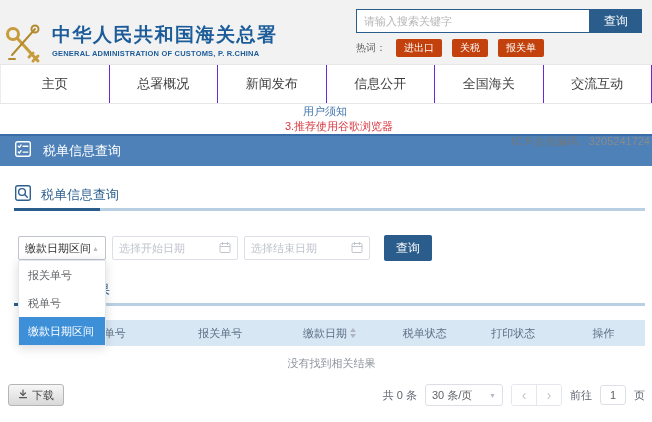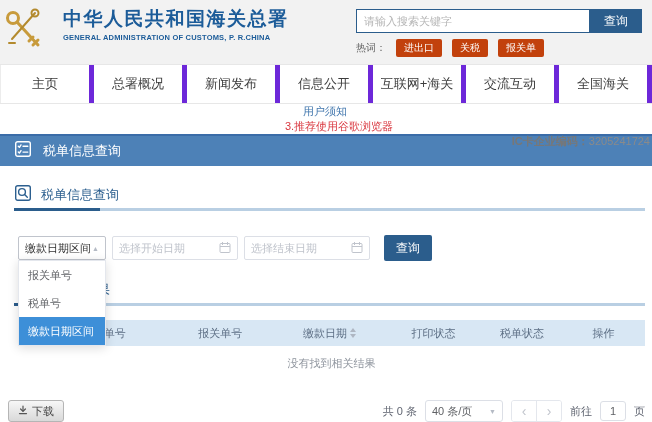--- a/index.html
+++ b/index.html
@@ -4,43 +4,43 @@
 <style>
   html,body{margin:0;padding:0;}
   body{
     width:652px;height:422px;overflow:hidden;background:#fff;
     font-family:"Liberation Sans","DejaVu Sans",sans-serif;
     position:relative;
   }
   
   .top{height:64px;background:#f2f2f2;display:flex;justify-content:space-between;
        padding:0 10px 0 4px;box-sizing:border-box;}
-  .brand{display:flex;align-items:flex-start;gap:17px;padding-top:7px;}
+  .brand{display:flex;align-items:flex-start;gap:6px;padding-top:23px;}
   .brand-text{display:flex;flex-direction:column;}
   .brand-zh{font-size:19px;font-weight:bold;color:#1c5c99;letter-spacing:1.5px;line-height:24px;}
   .brand-en{font-size:7.5px;font-weight:bold;color:#1c5c99;margin-top:2px;letter-spacing:.2px;}
   .search-area{padding-top:9px;}
   .search-row{display:flex;}
   .search-input{width:218px;height:22px;border:1px solid #2b5d8c;font-size:11px;
         padding:0 7px;outline:none;color:#333;box-sizing:content-box;}
   .search-input::placeholder{color:#b5b5b5;}
   .search-btn{width:52px;height:24px;background:#2b5d8c;color:#fff;font-size:12px;border:none;cursor:pointer;}
   .hot-row{display:flex;align-items:center;gap:10px;margin-top:6px;font-size:10px;color:#666;}
   .hot-tag{background:#c2410c;color:#fff;padding:2px 8px;border-radius:2px;font-size:10px;cursor:pointer;}
   
   .nav{display:flex;height:38px;border-top:1px solid #e7e7e7;border-bottom:1px solid #e7e7e7;background:#fff;}
   .nav-item{flex:1;display:flex;align-items:center;justify-content:center;font-size:13px;
-       color:#3c3c3c;border-right:5px solid #6d28d9;cursor:pointer;}
+       color:#3c3c3c;border-right:1px solid #6d28d9;cursor:pointer;}
   .nav-item:first-child{border-left:1px solid #ececec;}
   
   .notice{height:30px;display:flex;align-items:center;font-size:11px;padding-right:2px;flex-direction:column;}
   .notice-user{color:#4076ad;cursor:pointer;}
   .notice-tip{color:#d9363e;margin-left:28px;}
   .notice-right{margin-left:auto;color:#8a8a8a;white-space:nowrap;}
-  .notice-right .lbl{color:#777;font-weight:bold;}
+  .notice-right .lbl{color:#777;font-weight:normal;}
   
   .panel-bar{height:30px;background:#4d81b7;border-top:2px solid #3a6ca8;display:flex;
        align-items:center;padding-left:14px;gap:11px;}
   .panel-title{color:#fff;font-size:13px;}
   
   .section-head{display:flex;align-items:center;gap:9px;margin:16px 0 0 14px;height:26px;}
   .section-title{color:#2c5f8f;font-size:13px;}
   .underline{height:3px;margin:0 7px 0 14px;background:#b9cfe3;position:relative;}
   .underline::before{content:"";position:absolute;left:0;top:0;width:86px;height:3px;background:#2b5d8c;}
   .results-head{margin-left:31px;}
@@ -67,21 +67,21 @@
   .checkbox{width:12px;height:12px;background:#fff;border:1px solid #bcc3cf;border-radius:2px;cursor:pointer;}
   .c1{flex:1.65;}.c2{flex:1.55;}.c3{flex:1.6;display:flex;align-items:center;justify-content:center;gap:3px;}
   .c4{flex:1.15;}.c5{flex:1.4;}.c6{flex:1.2;}
   .sort-icon{display:inline-flex;flex-direction:column;gap:2px;cursor:pointer;}
   .tri-up{width:0;height:0;border-left:3px solid transparent;border-right:3px solid transparent;
        border-bottom:4px solid #aeb6c2;}
   .tri-down{width:0;height:0;border-left:3px solid transparent;border-right:3px solid transparent;
        border-top:4px solid #aeb6c2;}
   .empty{height:34px;display:flex;align-items:center;justify-content:center;font-size:11px;color:#8f959e;}
   
-  .footer{display:flex;align-items:center;margin-top:20px;padding:0 7px 0 8px;}
+  .footer{display:flex;align-items:center;margin-top:4px;padding:0 7px 0 8px;}
   .gray-btn{height:20px;display:flex;align-items:center;gap:4px;padding:0 9px;
        background:linear-gradient(#f7f7f7,#d9d9d9);border:1px solid #b5b5b5;border-radius:3px;
        font-size:11px;color:#4a4a4a;margin-right:10px;cursor:pointer;}
   .pager{margin-left:auto;display:flex;align-items:center;gap:8px;font-size:11px;color:#5f6470;}
   .size-sel{width:64px;height:20px;border:1px solid #dcdfe6;border-radius:3px;display:flex;
        align-items:center;justify-content:space-between;padding:0 6px;color:#606266;background:#fff;cursor:pointer;}
   .pg-group{display:flex;border:1px solid #e4e7ed;border-radius:3px;overflow:hidden;}
   .pg-btn{width:24px;height:20px;display:flex;align-items:center;justify-content:center;
        color:#c0c4cc;font-size:14px;background:#fff;cursor:pointer;}
   .pg-btn + .pg-btn{border-left:1px solid #e4e7ed;}
@@ -125,23 +125,22 @@
       <span class="hot-tag">报关单</span>
     </div>
   </div>
 </div>
 
 <div class="nav">
   <div class="nav-item">主页</div>
   <div class="nav-item">总署概况</div>
   <div class="nav-item">新闻发布</div>
   <div class="nav-item">信息公开</div>
-  <div class="nav-item">互联网+海关</div>
+  <div class="nav-item">全国海关</div>
   <div class="nav-item">交流互动</div>
-  <div class="nav-item">全国海关</div>
 </div>
 
 <div class="notice">
   <span class="notice-user">用户须知</span>
   <span class="notice-tip">3.推荐使用谷歌浏览器</span>
   <span class="notice-right"><span class="lbl">IC卡企业编码：</span><span>3205241724</span></span>
 </div>
 
 <div class="panel-bar">
   <span>
@@ -227,43 +226,43 @@
     </div>
     <div class="th c1">税单号</div>
     <div class="th c2">报关单号</div>
     <div class="th c3">
       <span>缴款日期</span>
       <span class="sort-icon">
           <i class="tri-up"></i>
           <i class="tri-down"></i>
         </span>
     </div>
+    <div class="th c4">税单状态</div>
     <div class="th c5">打印状态</div>
-    <div class="th c4">税单状态</div>
     <div class="th c6">操作</div>
   </div>
   <div class="empty">没有找到相关结果</div>
 </div>
 
 <div class="footer">
   <div class="gray-btn">
     <span>
       <svg width="10" height="10" viewBox="0 0 10 10" fill="none" stroke="#555" stroke-width="1.2" stroke-linecap="round" stroke-linejoin="round">
         <line x1="5" y1="1" x2="5" y2="6"></line>
         <polyline points="2.6,4 5,6.4 7.4,4"></polyline>
         <line x1="1.5" y1="8.6" x2="8.5" y2="8.6"></line>
       </svg>
     </span>
     <span>下载</span>
   </div>
 
   <div class="pager">
     <span>共 0 条</span>
     <div class="size-sel">
-      <span>40 条/页</span>
+      <span>30 条/页</span>
       <span class="caret">▼</span>
     </div>
     <div class="pg-group">
       <div class="pg-btn">‹</div>
       <div class="pg-btn">›</div>
     </div>
     <span>前往</span>
     <input class="goto-input" value="1" style="">
     <span>页</span>
   </div>

